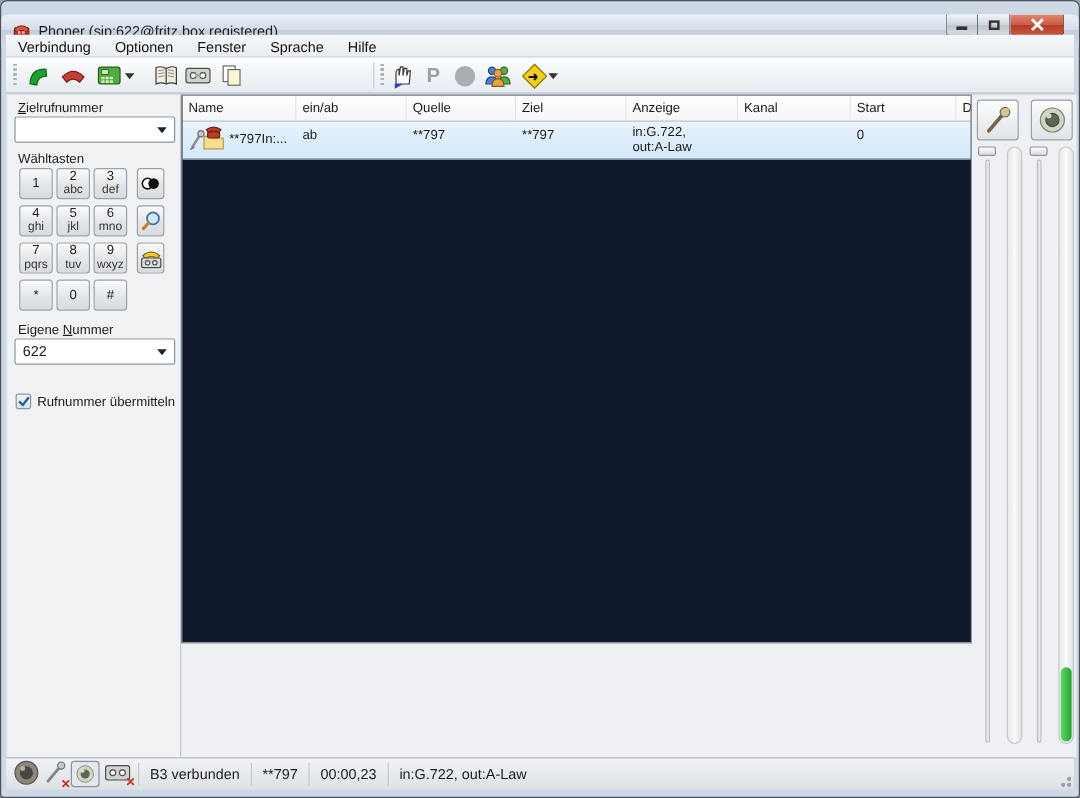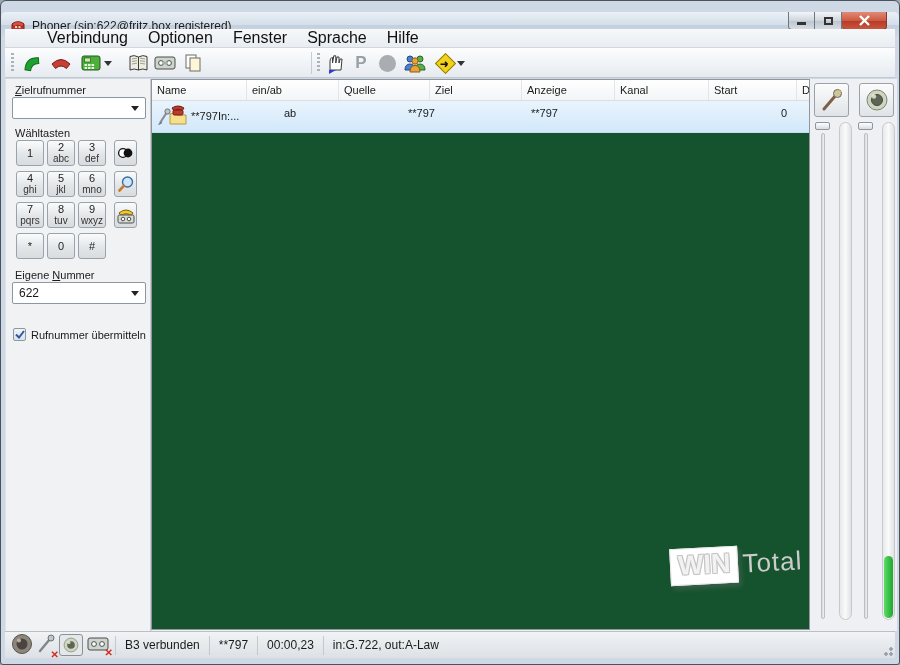--- a/index.html
+++ b/index.html
@@ -19,21 +19,21 @@
   .wbtn-min { width:27px; border-radius:0 0 0 4px; }
   .wbtn-max { width:27px; border-left:none; }
   .wbtn-close { width:45px; border-left:none; border-radius:0 0 4px 4px; border-color:#7e3a2d;
           background:linear-gradient(#e08a77,#cd5a42 50%,#b63a24 51%,#c85640); }
   .glyph-min { width:9px; height:3px; background:#333; margin-top:6px; }
   .glyph-max { width:9px; height:8px; border:2px solid #333; }
 
   
   .menubar { position:absolute; top:28px; left:4px; right:4px; height:19px;
     background:linear-gradient(#f6f8fa,#e9edf1); border-bottom:1px solid #d2d7db;
-    display:flex; align-items:center; font-size:16px; color:#111;padding-left:32px; }
+    display:flex; align-items:flex-end; font-size:12px; color:#111; }
   .menu-item { padding:1px 10px; cursor:default; }
 
   
   .toolbar { position:absolute; top:47px; left:4px; right:4px; height:30px;
     background:linear-gradient(#fcfdfe,#e6ebf0); border-bottom:1px solid #c2c8ce; }
   .grip { position:absolute; top:5px; width:3px; height:20px;
     background:repeating-linear-gradient(#aab2ba 0 2px, transparent 2px 4px); }
   .tbtn { position:absolute; top:3px; width:24px; height:24px; display:flex; align-items:center; justify-content:center; border-radius:3px; }
   .tb-sep { position:absolute; top:4px; width:1px; height:22px; background:#c6ccd2; }
   .dd-arrow { width:0; height:0; border-left:4px solid transparent; border-right:4px solid transparent; border-top:5px solid #333; }
@@ -58,25 +58,25 @@
   .key { border:1px solid #9aa3ac; border-radius:3px; background:linear-gradient(#fafbfb,#e3e6e9 55%,#d8dcdf);
     display:flex; flex-direction:column; align-items:center; justify-content:center; line-height:11px; cursor:default; }
   .key .digit { font-size:11px; color:#222; }
   .key .letters { font-size:10px; color:#333; }
   .key.special { margin-left:5px; }
   .checkrow { position:absolute; left:7px; top:233px; display:flex; align-items:center; gap:5px;margin-top:16px; }
   .checkbox { width:13px; height:13px; border:1px solid #8a98a5; background:linear-gradient(#f4f4f4,#d9e3ea); border-radius:2px;
     display:flex; align-items:center; justify-content:center; }
 
   
-  .list { position:absolute; left:146px; top:0; width:659px; height:551px; background:#14532d;
+  .list { position:absolute; left:146px; top:0; width:659px; height:457px; background:#0f172a;
     border:1px solid #8f969e; overflow:hidden; font-size:11px; color:#1a1a1a; }
   .thead { display:flex; height:21px; background:linear-gradient(#ffffff,#f3f5f6); border-bottom:1px solid #dadedf; }
   .th { display:flex; align-items:center; padding-left:5px; border-right:1px solid #e3e6e8; overflow:hidden; white-space:nowrap; }
-  .trow { display:flex; height:32px; background:linear-gradient(#e9f4fd,#d2e8fa); border-bottom:1px solid #c4ddf2;gap:32px; }
+  .trow { display:flex; height:32px; background:linear-gradient(#e9f4fd,#d2e8fa); border-bottom:1px solid #c4ddf2; }
   .td { padding:2px 0 0 5px; overflow:hidden; white-space:nowrap; line-height:13px; }
   .c0{width:95px;} .c1{width:92px;} .c2{width:91px;} .c3{width:92px;} .c4{width:93px;} .c5{width:94px;} .c6{width:88px;} .c7{width:12px; border-right:none;}
   .name-cell { display:flex; align-items:center; gap:2px; padding-top:0; }
   .row-icons { position:relative; width:32px; height:28px; flex:none; }
 
   
   .watermark { position:absolute; left:518px; top:465px; width:160px; transform:rotate(-3deg);
     display:flex; align-items:center; gap:4px; pointer-events:none; }
   .wm-win { background:#fff; border:1px solid #e6e6e6; box-shadow:3px 4px 5px rgba(120,120,120,.35);
     padding:1px 7px 3px 7px; font-weight:bold; font-size:27px; color:#f2f2f2;
@@ -370,20 +370,24 @@
                 <path d="M4 3 Q10 -1 16 3 L14.3 5.5 Q10 2.8 5.7 5.5 Z" fill="#c03a2b" stroke="#701d12"></path>
                 <rect x="5" y="5" width="10" height="5" rx="1.4" fill="#c03a2b" stroke="#701d12"></rect>
               </svg>
             </g>
           </div>
           <span>**797In:...</span>
         </div>
         <div class="td c1" style="padding-top:6px">ab</div>
         <div class="td c2" style="padding-top:6px">**797</div>
         <div class="td c3" style="padding-top:6px">**797</div>
+        <div class="td c4" style="padding-top:3px">
+          <div>in:G.722,</div>
+          <div>out:A-Law</div>
+        </div>
         <div class="td c5"></div>
         <div class="td c7" style="padding-top:6px">0</div>
       </div>
 
       <div class="watermark">
         <span class="wm-win">WIN</span>
         <span class="wm-total">Total</span>
       </div>
     </div>
 

